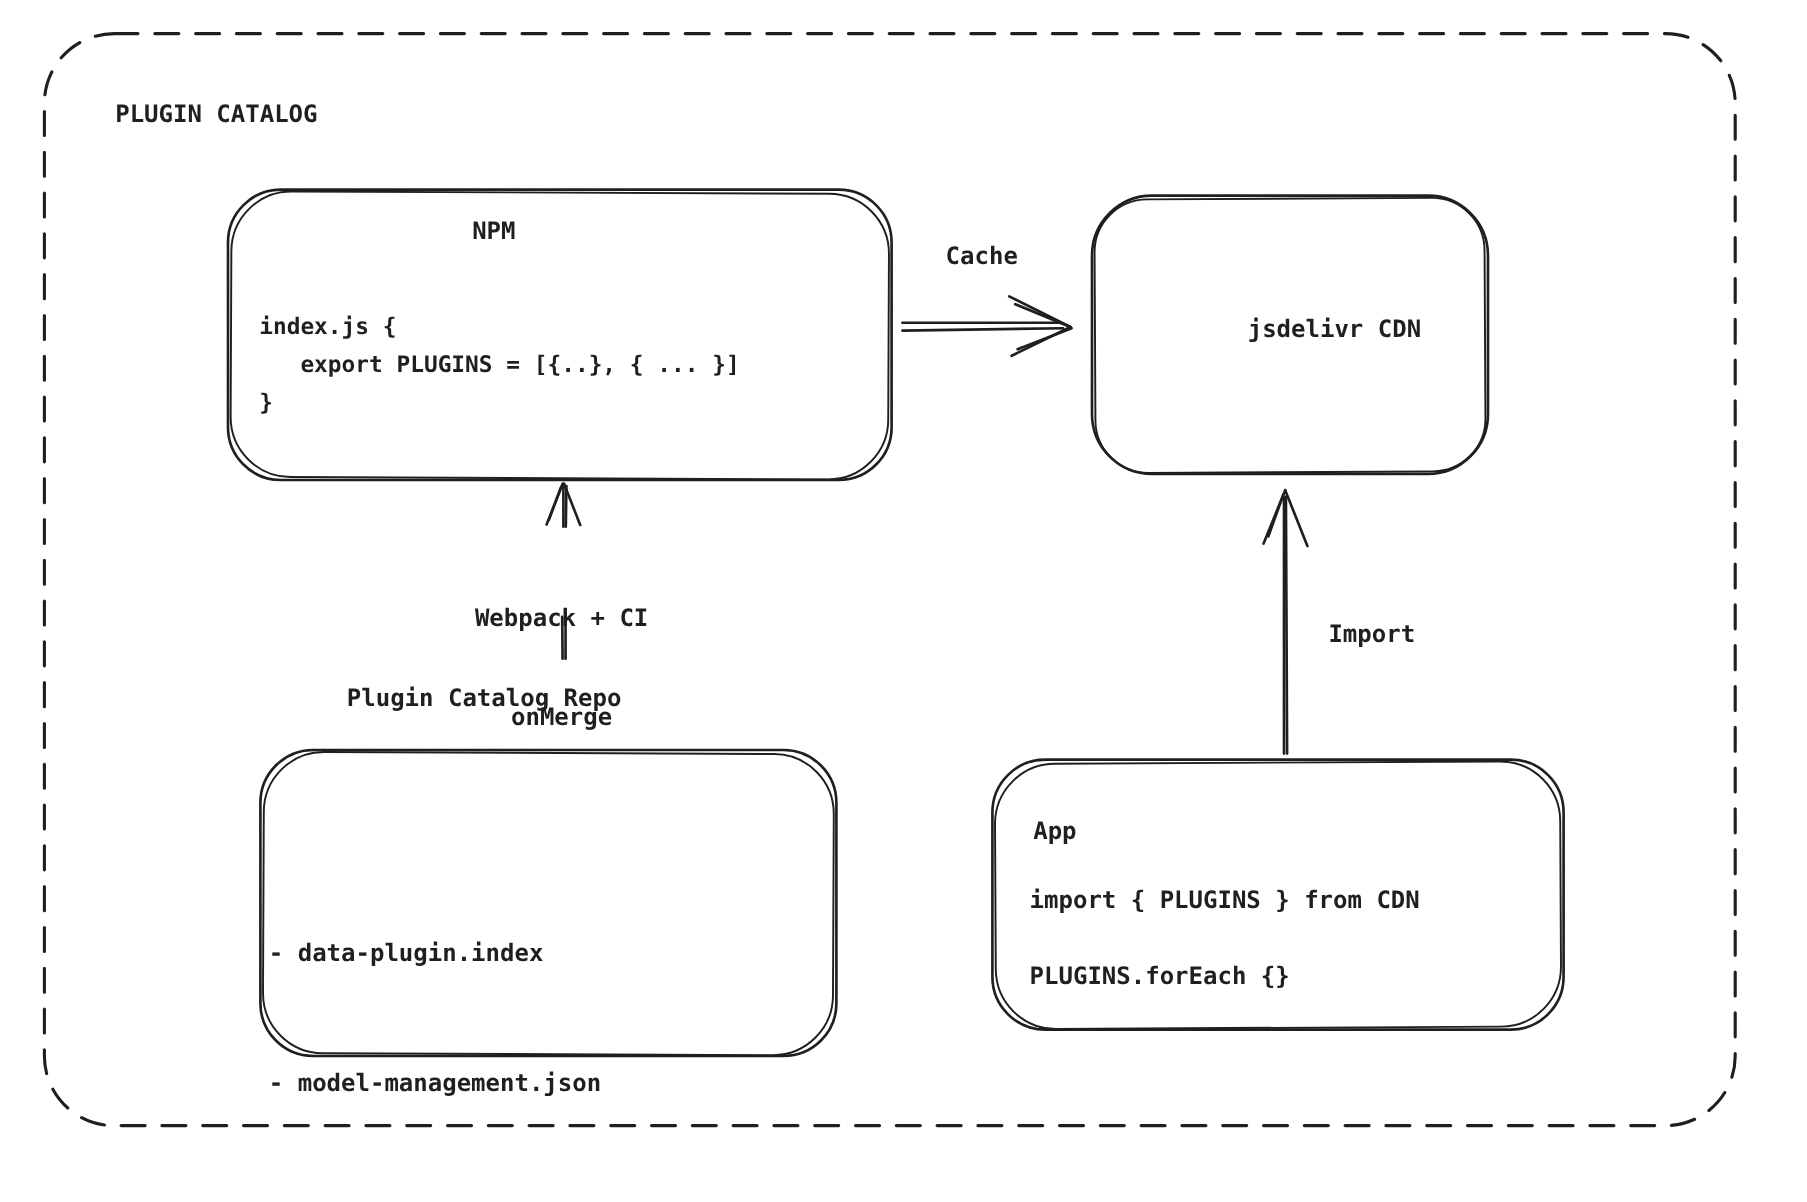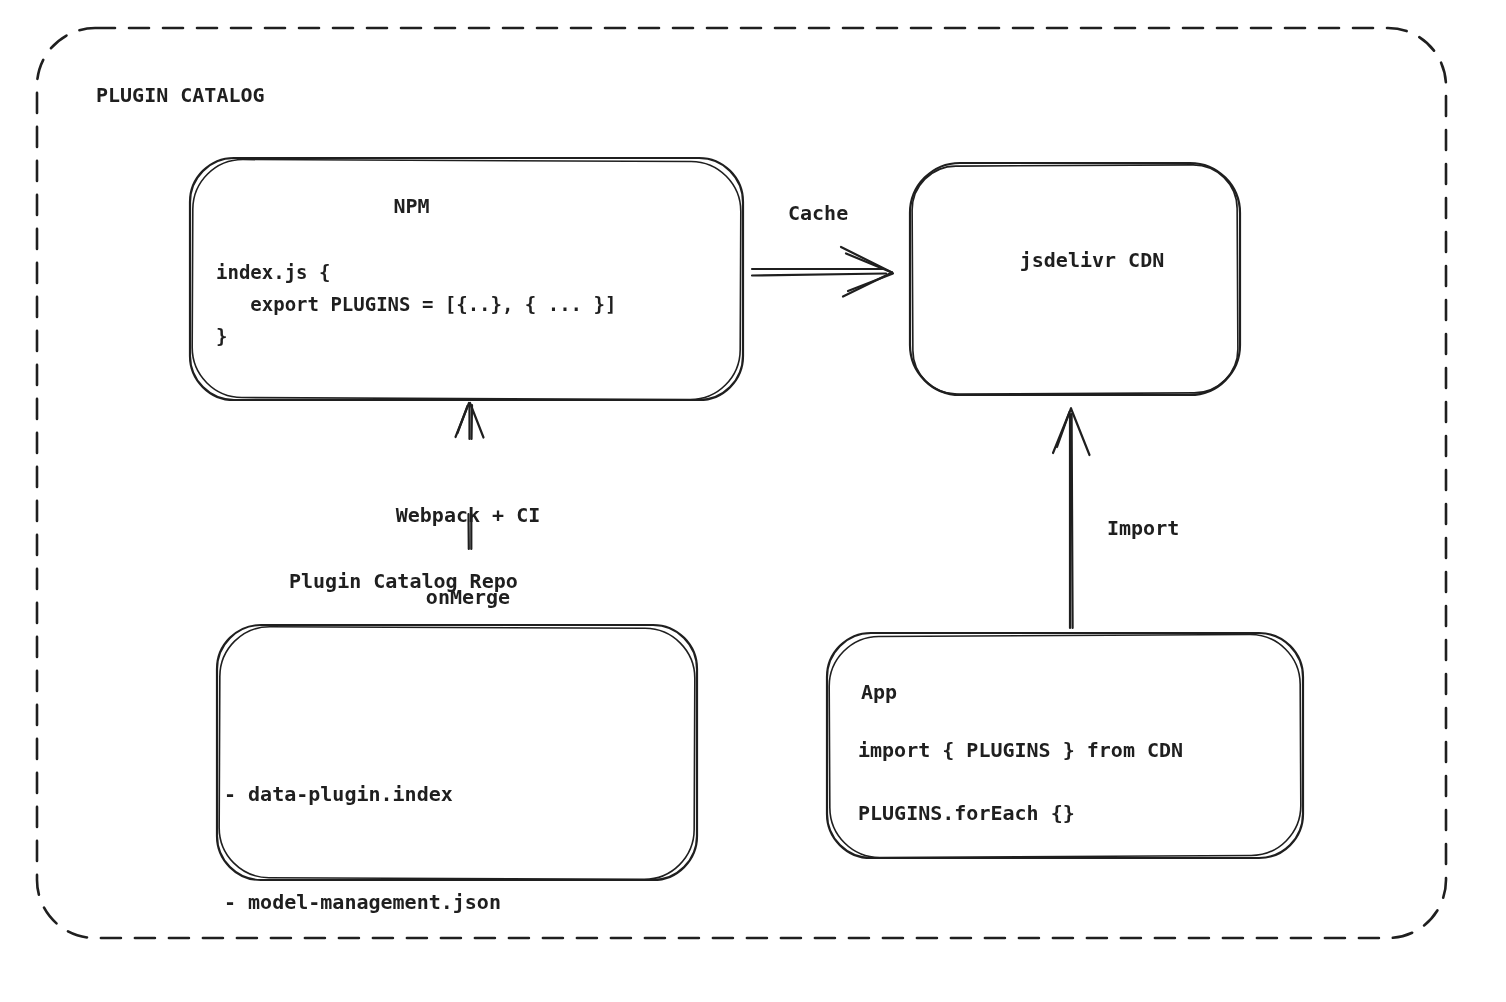--- a/index.html
+++ b/index.html
@@ -83,26 +83,26 @@
         <path d="M1072.6 628 L1071.6 414"></path>
         <path d="M1071 408.5 L1053 453"></path>
         <path d="M1071 408.5 L1089.5 455"></path>
         <path d="M1069.5 412 L1057 447"></path>
       </g>
     </g>
   </svg>
 
   <div class="lbl" style="left:96px; top:83px;">PLUGIN CATALOG</div>
 
-  <div class="lbl center" style="left:190px; top:194px; width:443px;">NPM</div>
+  <div class="lbl center" style="left:190px; top:180px; width:443px;">NPM</div>
   <div class="lbl code23" style="left:216px; top:256px;">index.js {</div>
   <div class="lbl code23" style="left:216px; top:288px;">   export PLUGINS = [{..}, { ... }]</div>
   <div class="lbl code23" style="left:216px; top:320px;">}</div>
 
-  <div class="lbl center" style="left:910px; top:248px; width:364px;">jsdelivr CDN</div>
+  <div class="lbl center" style="left:910px; top:262px; width:364px;padding-left:20px;">jsdelivr CDN</div>
 
   <div class="lbl" style="left:788px; top:201px;">Cache</div>
 
   <div class="lbl center two-line" style="left:332px; top:449px; width:272px;">
     <span>Webpack + CI</span>
     <span>onMerge</span>
   </div>
 
   <div class="lbl" style="left:289px; top:569px;">Plugin Catalog Repo</div>
   <div class="lbl repo-list" style="left:224px; top:704px;">

